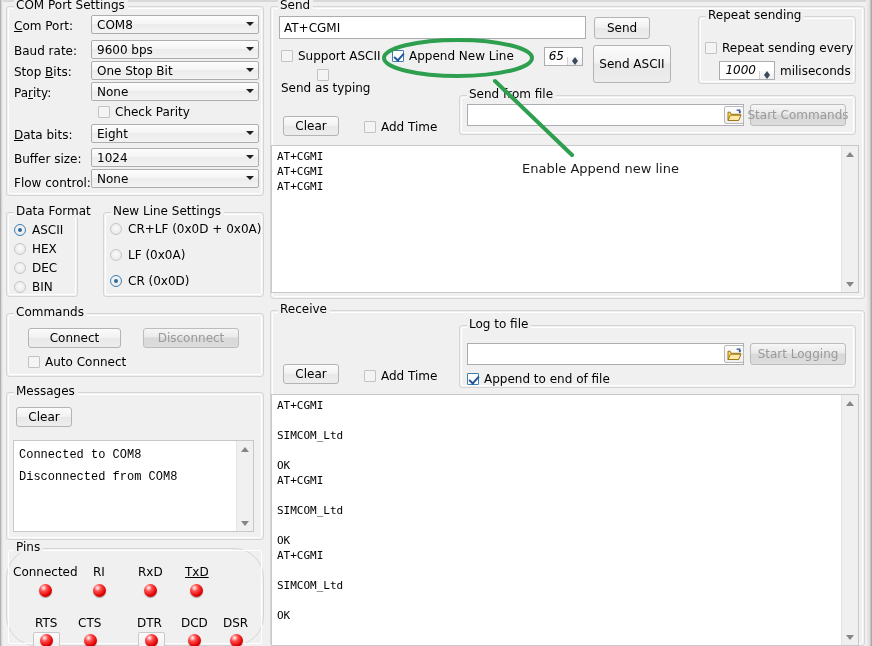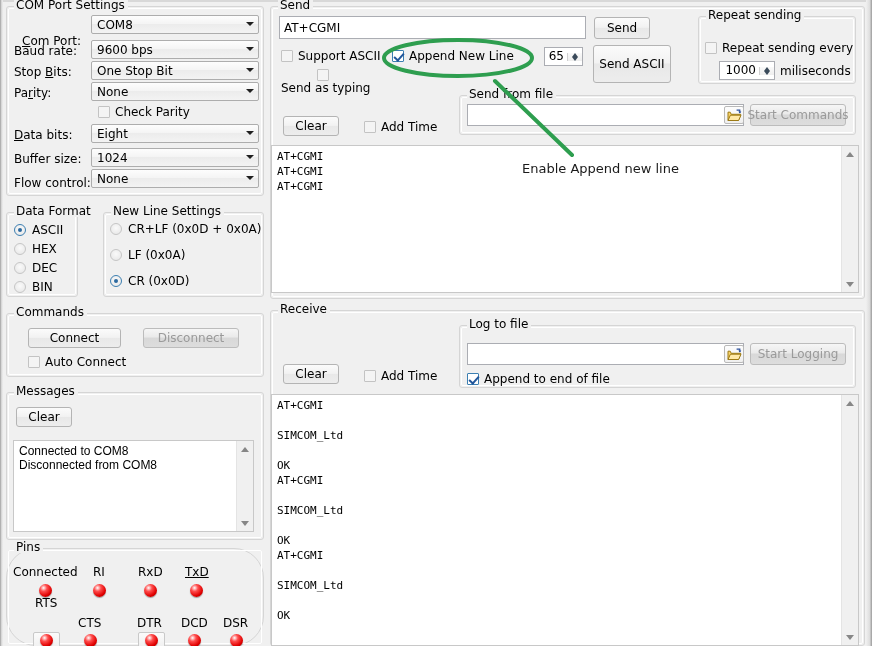--- a/index.html
+++ b/index.html
@@ -104,21 +104,21 @@
   .rbox.checked:after{
     content:"";position:absolute;left:3px;top:3px;width:4px;height:4px;border-radius:50%;
     background:#2c6aa0;
   }
   .rbwrap .rblabel{font-size:12px;color:#000;}
 
   
   .spin{
     position:absolute;box-sizing:border-box;height:19px;
     border:1px solid #abadb3;background:#fff;
-    display:flex;align-items:center;
+    display:flex;align-items:flex-end;font-style:italic;
   }
   .spin .sval{flex:1;text-align:right;padding-right:3px;font-size:12px;line-height:17px;color:#000;}
   .spin .sbtns{
     width:14px;border-left:1px solid #d0d0d0;
     display:flex;flex-direction:column;
     background:linear-gradient(to bottom,#fafafa,#eee);
   }
   .spin .sbtns span{
     flex:1;display:flex;align-items:center;justify-content:center;
   }
@@ -132,22 +132,22 @@
     position:absolute;box-sizing:border-box;
     background:#fff;border:1px solid #c8c8c8;
     overflow:hidden;
   }
   .console .ctxt{
     position:absolute;left:5px;top:3px;right:20px;
     font-family:"DejaVu Sans Mono","Liberation Mono",monospace;
     font-size:11px;line-height:15px;color:#000;white-space:pre;
   }
   .console.sansfont .ctxt{
-    font-family:Liberation Sans, sans-serif;
-    font-size:12px;line-height:14px;
+    font-family:Liberation Mono, monospace;
+    font-size:12px;line-height:22px;
   }
 
   
   .vscroll{
     position:absolute;top:0;right:0;bottom:0;width:16px;
     background:#f0f0f0;border-left:1px solid #e4e4e4;
   }
   .vscroll .arr{
     position:absolute;left:0;width:16px;height:16px;
     display:flex;align-items:center;justify-content:center;
@@ -198,21 +198,21 @@
 
 <div class="frame-top"></div>
 <div class="frame-left"></div>
 <div class="frame-right"></div>
 
 <div class="group" style="left:6px;top:6px;width:258px;height:190px;">
   <div class="gb-inner"></div>
   <div class="group-title">COM Port Settings</div>
 </div>
 
-<div class="lbl" style="left:14px;top:34px;margin-left:8px;"><u>C</u>om Port:</div>
+<div class="lbl" style="left:14px;top:19px;"><u>C</u>om Port:</div>
 <div class="combo" style="left:91px;top:15px;width:168px;">
   <div class="ctext">COM8</div>
   <div class="carrow"><i></i></div>
 </div>
 
 <div class="lbl" style="left:14px;top:44px;">Baud rate:</div>
 <div class="combo" style="left:91px;top:40px;width:168px;">
   <div class="ctext">9600 bps</div>
   <div class="carrow"><i></i></div>
 </div>
@@ -325,21 +325,21 @@
 </div>
 <div class="lbl" style="left:13px;top:565px;">Connected</div>
 <div class="lbl" style="left:93px;top:565px;">RI</div>
 <div class="lbl" style="left:138px;top:565px;">RxD</div>
 <div class="lbl" style="left:185px;top:565px;text-decoration:underline;">TxD</div>
 <div class="led" style="left:39px;top:584px;"></div>
 <div class="led" style="left:93px;top:584px;"></div>
 <div class="led" style="left:144px;top:584px;"></div>
 <div class="led" style="left:190px;top:584px;"></div>
 
-<div class="lbl" style="left:35px;top:596px;">RTS</div>
+<div class="lbl" style="left:35px;top:616px;">RTS</div>
 <div class="lbl" style="left:78px;top:616px;">CTS</div>
 <div class="lbl" style="left:137px;top:616px;">DTR</div>
 <div class="lbl" style="left:181px;top:616px;">DCD</div>
 <div class="lbl" style="left:223px;top:616px;">DSR</div>
 
 <div class="ledbtn" style="left:33px;top:632px;width:27px;height:18px;"></div>
 <div class="led" style="left:40px;top:634px;"></div>
 <div class="led" style="left:84px;top:634px;"></div>
 <div class="ledbtn" style="left:138px;top:632px;width:27px;height:18px;"></div>
 <div class="led" style="left:145px;top:634px;"></div>

